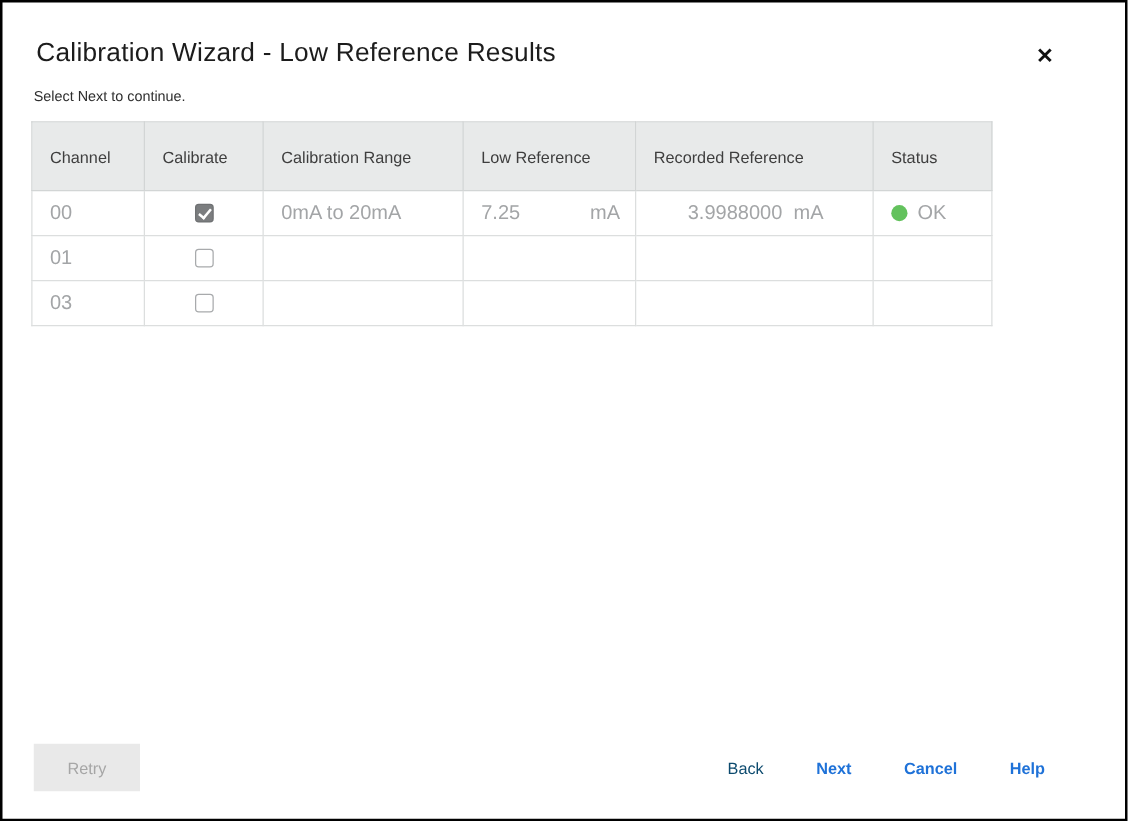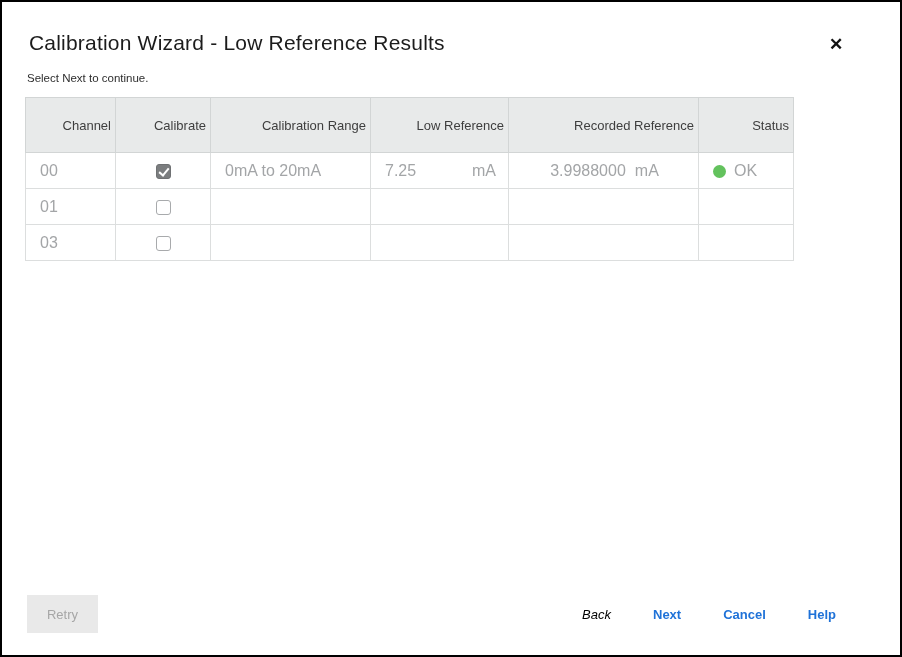--- a/index.html
+++ b/index.html
@@ -42,21 +42,21 @@
   .cal-table col.c-channel  { width: 90px; }
   .cal-table col.c-calibrate{ width: 95px; }
   .cal-table col.c-range    { width: 160px; }
   .cal-table col.c-lowref   { width: 138px; }
   .cal-table col.c-recref   { width: 190px; }
   .cal-table col.c-status   { width: 95px; }
 
   .cal-table th {
     background: #e8eaea;
     color: #3e3e3e; font-weight: 400; font-size: 13px;
-    text-align: right; height: 55px;
+    text-align: left; height: 55px;
     padding: 0 4px 0 14px;
     border: 1px solid #d2d5d5;
   }
   .cal-table td {
     height: 36px;
     border: 1px solid #dcdede;
     color: #a3a5a7; font-size: 16px;
     padding: 0 4px 0 14px;
     background: #ffffff;
     overflow: hidden; white-space: nowrap;
@@ -87,32 +87,32 @@
   
   .status-dot {
     display: inline-block; width: 13px; height: 13px;
     border-radius: 50%; background: #63c25d;
     margin-right: 8px; vertical-align: -2px;
   }
 
   
   .retry-btn {
     position: absolute; left: 25px; top: 593px;
-    width: 71px; height: 38px;
+    width: 85px; height: 38px;
     background: #e9e9e9; border: none;
     color: #a6a6a6; font-size: 13px;
     font-family: "Liberation Sans", sans-serif;
   }
   .footer-links {
     position: absolute; top: 593px; right: 64px; height: 38px;
     display: flex; align-items: center; gap: 42px;
     font-size: 13px;
   }
   .footer-links span { cursor: pointer; white-space: nowrap; }
-  .link-disabled { color: #000000; font-weight: 400; font-style: italic; }
+  .link-disabled { color: #0c4a6e; font-weight: 400; }
   .link-blue { color: #1f72d8; font-weight: 700; }
 </style>
 </head>
 <body>
 
 <div class="dlg-title">Calibration Wizard -  Low Reference Results</div>
 <button class="close-btn">✕</button>
 <div class="dlg-subtitle">Select Next to continue.</div>
 
 <table class="cal-table">

